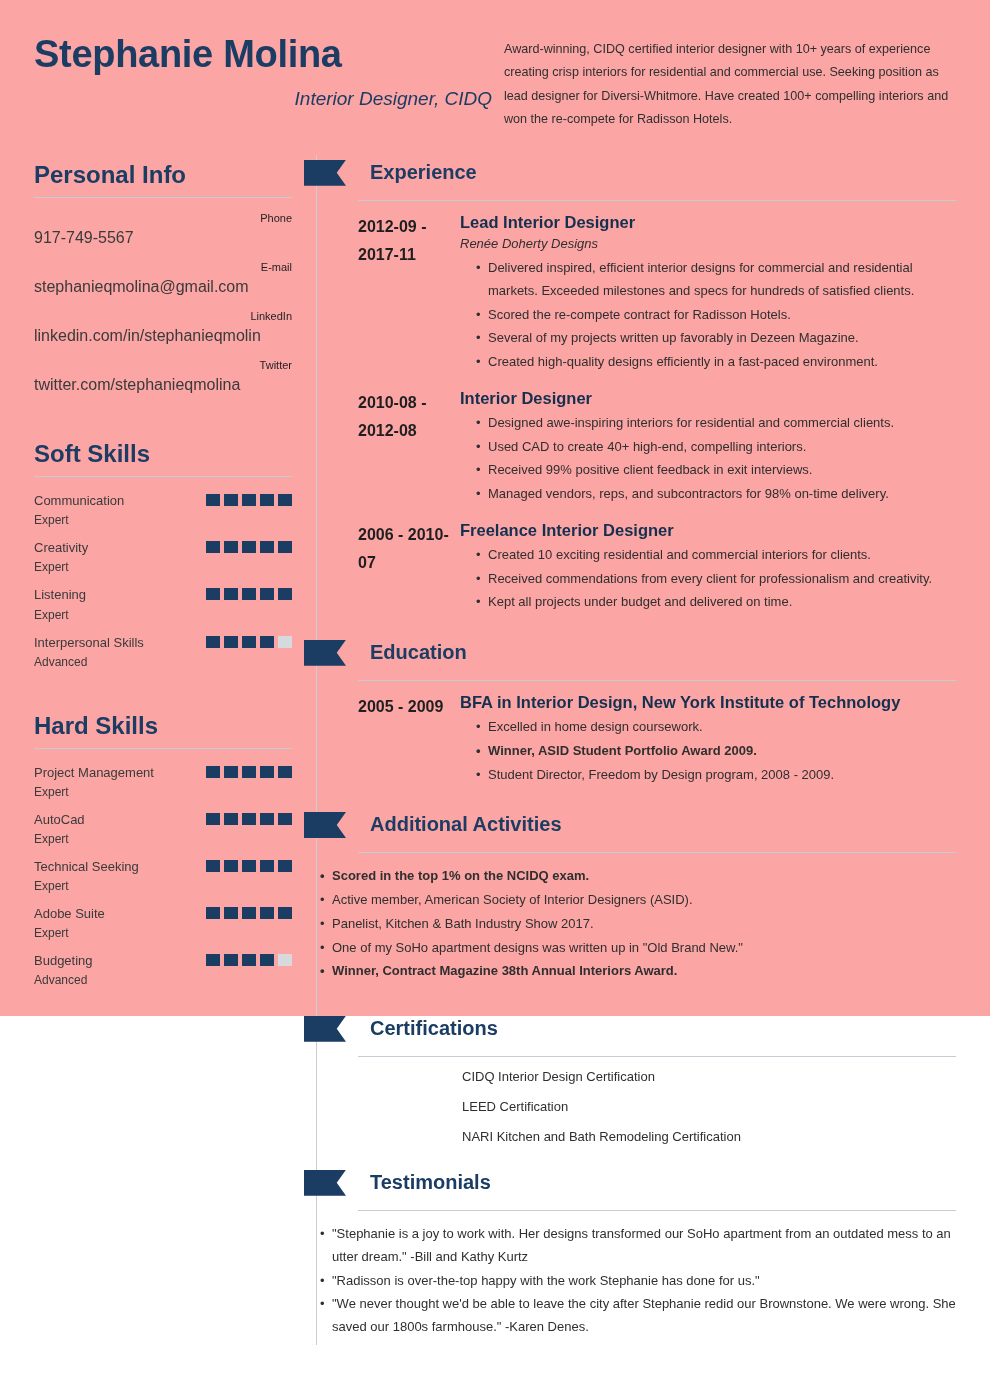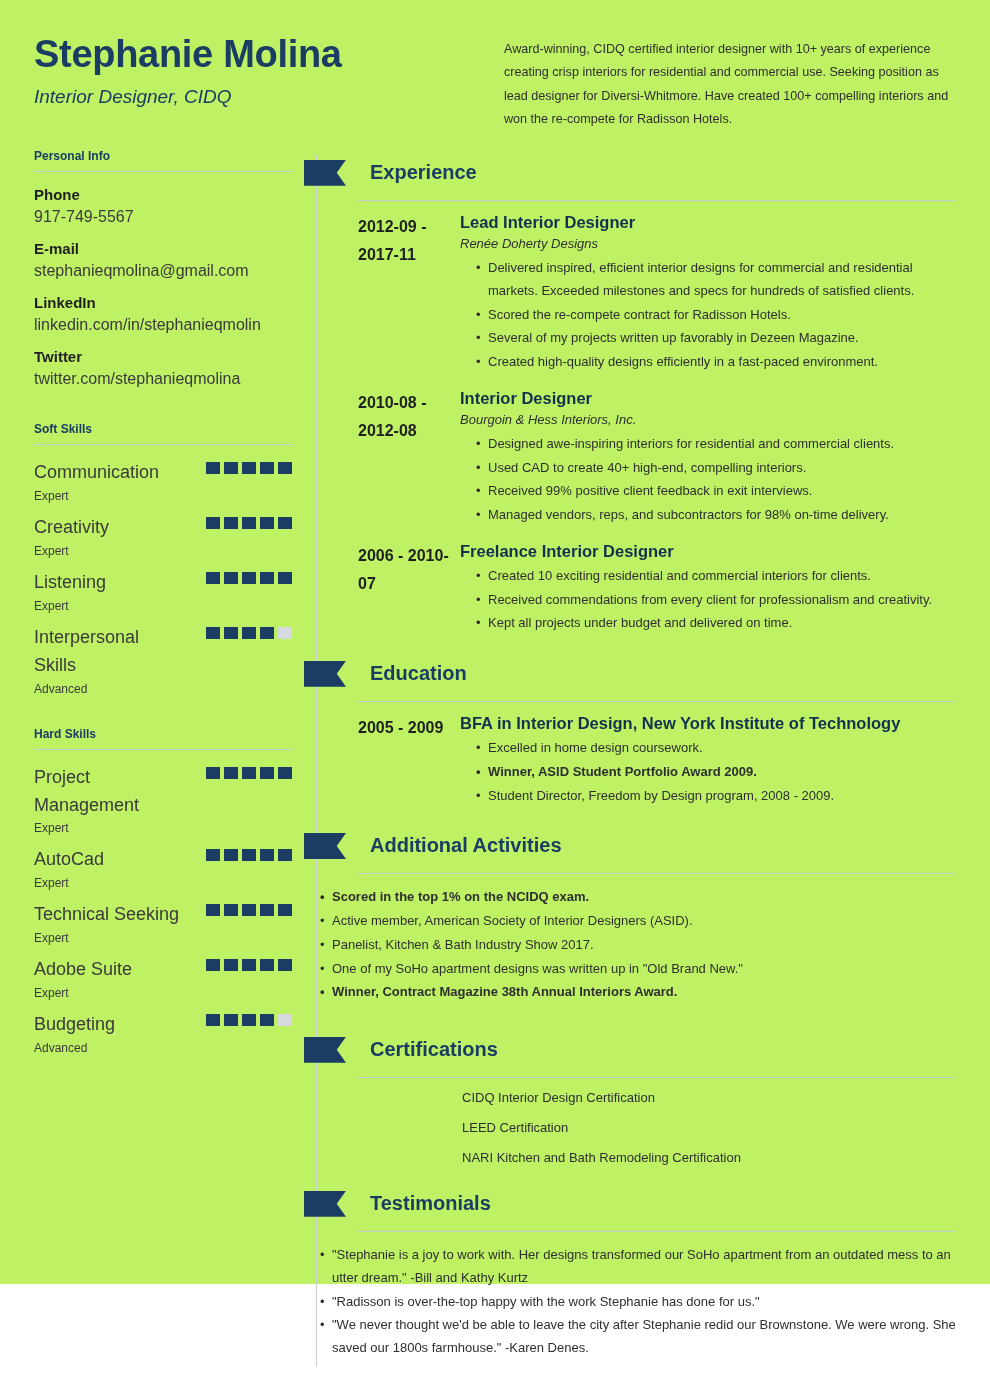--- a/index.html
+++ b/index.html
@@ -10,22 +10,22 @@
   body {
     width: 990px;
     height: 1400px;
     font-family: "Liberation Sans", sans-serif;
     color: #333333;
     position: relative;
     overflow: hidden;
   }
   .page {
     width: 990px;
-    height: 1284px;
-    background: #bef264;
+    height: 1016px;
+    background: #fca5a5;
     box-sizing: border-box;
     padding: 30px 34px 0 34px;
     position: relative;
   }
 
   
   .header {
     display: flex;
     align-items: flex-start;
     margin-bottom: 18px;
@@ -39,21 +39,22 @@
     font-weight: bold;
     color: #1b3c63;
     letter-spacing: -0.3px;
     line-height: 1.1;
     margin: 0 0 10px 0;
   }
   .job-title {
     font-size: 19px;
     font-style: italic;
     color: #1b3c63;
-    margin: 0;
+    margin: 12px;
+    text-align: right;
   }
   .summary {
     flex: 1;
     font-size: 12.6px;
     line-height: 1.85;
     color: #2f2f2f;
     text-align: left;
     padding-top: 8px;
   }
 
@@ -68,51 +69,52 @@
     padding-right: 12px;
   }
   .col-right {
     flex: 1;
     padding-left: 0px;
     position: relative;
   }
 
   
   .left-heading {
-    font-size: 12px;
+    font-size: 24px;
     font-weight: bold;
     color: #1b3c63;
-    margin: 0 0 8px 0;
+    margin: 12px 0 8px 0;
   }
   .left-rule {
     border: none;
     border-top: 1px solid #c6ccd3;
     margin: 0 0 14px 0;
   }
   .info-block { margin-bottom: 14px; }
   .info-label {
-    font-size: 15px;
-    font-weight: bold;
+    font-size: 11px;
+    font-weight: normal;
     color: #1f1f1f;
     margin-bottom: 5px;
+    text-align: right;
   }
   .info-value {
     font-size: 16px;
     color: #3a3a3a;
   }
   .section-gap { height: 20px; }
 
   .skill-row {
     display: flex;
     justify-content: space-between;
     align-items: flex-start;
     margin-bottom: 2px;
   }
   .skill-name {
-    font-size: 18px;
+    font-size: 13px;
     color: #3a3a3a;
     line-height: 1.55;
     max-width: 150px;
   }
   .bars {
     display: flex;
     gap: 4px;
     padding-top: 3px;
   }
   .bar {
@@ -432,21 +434,20 @@
               <li>Several of my projects written up favorably in Dezeen Magazine.</li>
               <li>Created high-quality designs efficiently in a fast-paced environment.</li>
             </ul>
           </div>
         </div>
 
         <div class="entry">
           <div class="entry-dates">2010-08 - 2012-08</div>
           <div class="entry-body">
             <h3 class="entry-title">Interior Designer</h3>
-            <p class="entry-company">Bourgoin &amp; Hess Interiors, Inc.</p>
             <ul class="bullets">
               <li>Designed awe-inspiring interiors for residential and commercial clients.</li>
               <li>Used CAD to create 40+ high-end, compelling interiors.</li>
               <li>Received 99% positive client feedback in exit interviews.</li>
               <li>Managed vendors, reps, and subcontractors for 98% on-time delivery.</li>
             </ul>
           </div>
         </div>
 
         <div class="entry">

